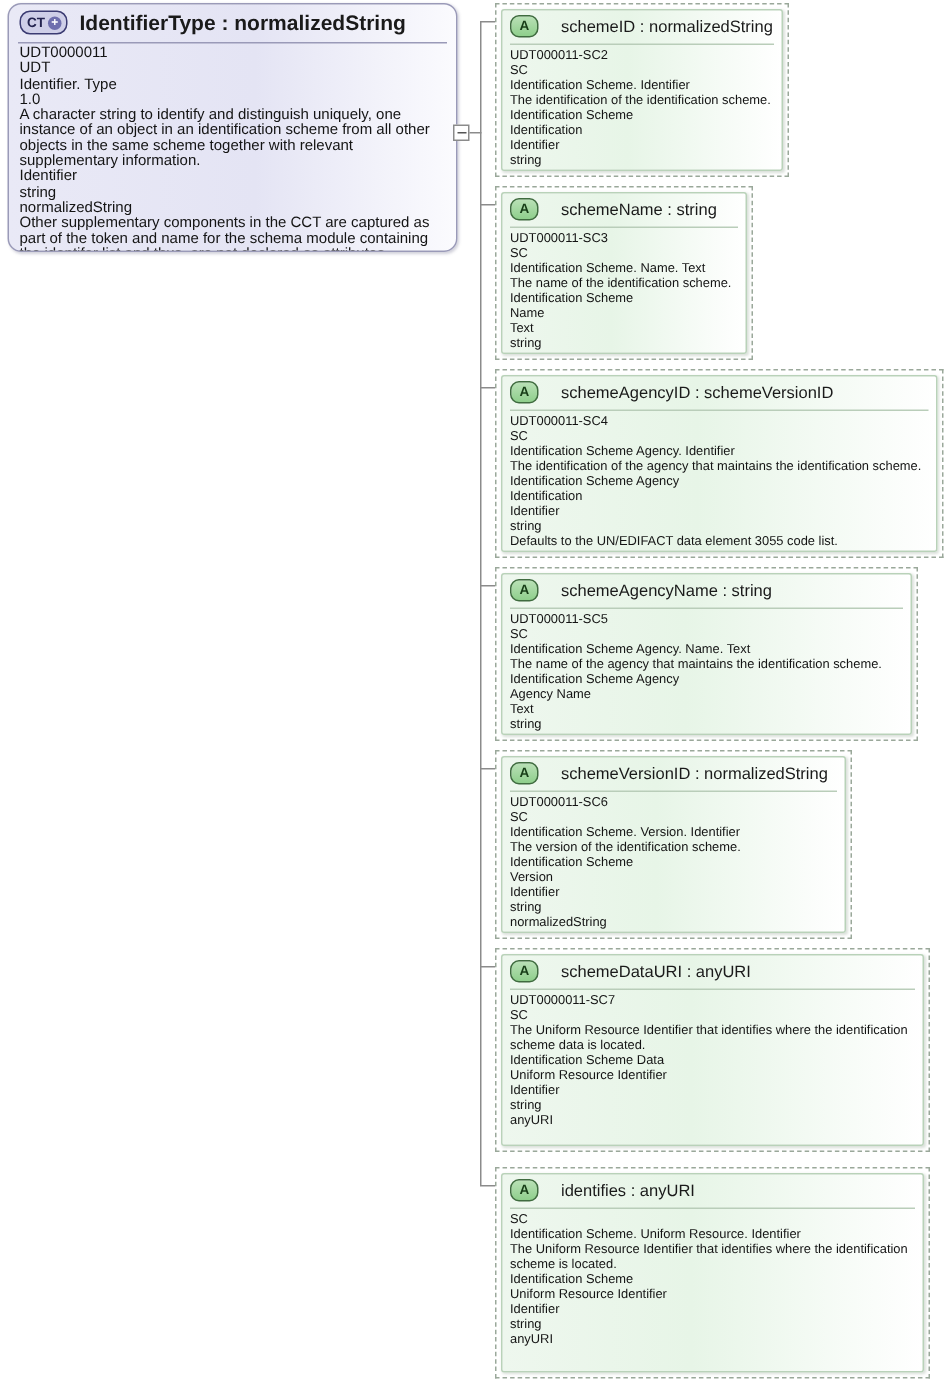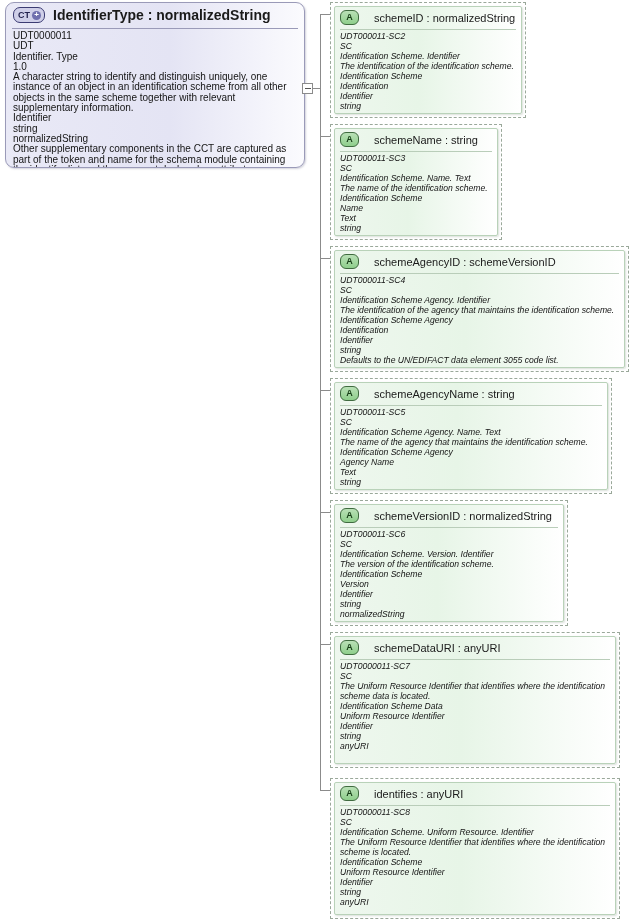--- a/index.html
+++ b/index.html
@@ -96,21 +96,21 @@
     font-size:9px;font-weight:bold;color:#173d17;line-height:1;
   }
   .attr-title{
     margin-left:15px;font-size:11px;font-weight:normal;color:#1a1a1a;white-space:nowrap;
   }
   .attr-rule{
     position:absolute;left:5px;right:5px;top:22px;height:1px;background:#b9cdb9;
   }
   .attr-body{padding:3px 5px 0 5px;}
   .attr-body p{
-    margin:0;font-style:italic;font-size:8.6px;line-height:10px;color:#141414;
+    margin:0;font-size:8.6px;line-height:10px;color:#141414;
   }
 </style>
 </head>
 <body>
 
 <div class="ct-box">
   <div class="ct-head">
     <span class="ct-badge">
         <span>CT</span>
         <span class="plus">+</span>
@@ -255,21 +255,20 @@
       </div>
     </div>
     <div class="attr" style="top: 778px; height: 141px; width: 290px;">
       <div class="attr-inner">
         <div class="attr-head">
           <span class="a-badge">A</span>
           <span class="attr-title">identifies : anyURI</span>
         </div>
         <div class="attr-rule"></div>
         <div class="attr-body">
-          <p>UDT0000011-SC8</p>
           <p>SC</p>
           <p>Identification Scheme. Uniform Resource. Identifier</p>
           <p>The Uniform Resource Identifier that identifies where the identification scheme is located.</p>
           <p>Identification Scheme</p>
           <p>Uniform Resource Identifier</p>
           <p>Identifier</p>
           <p>string</p>
           <p>anyURI</p>
         </div>
       </div>

